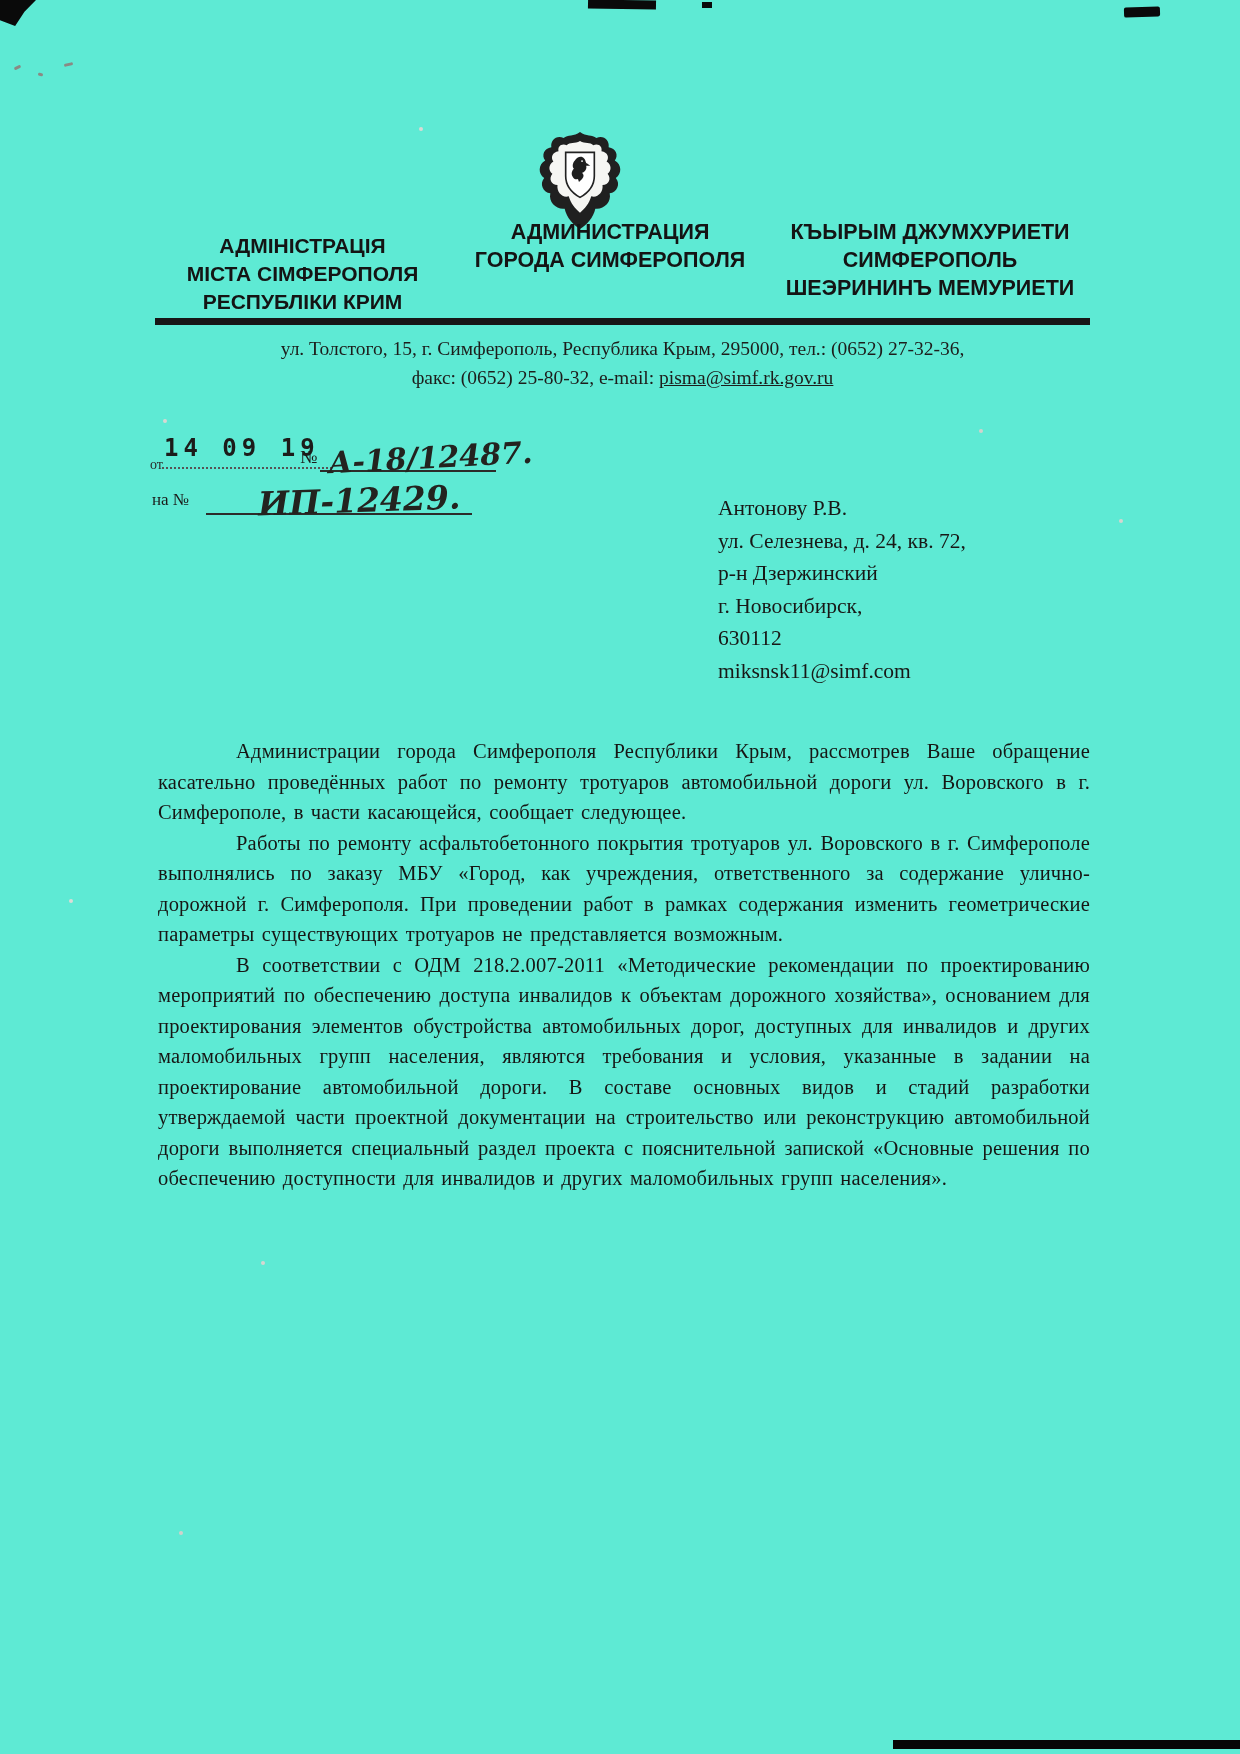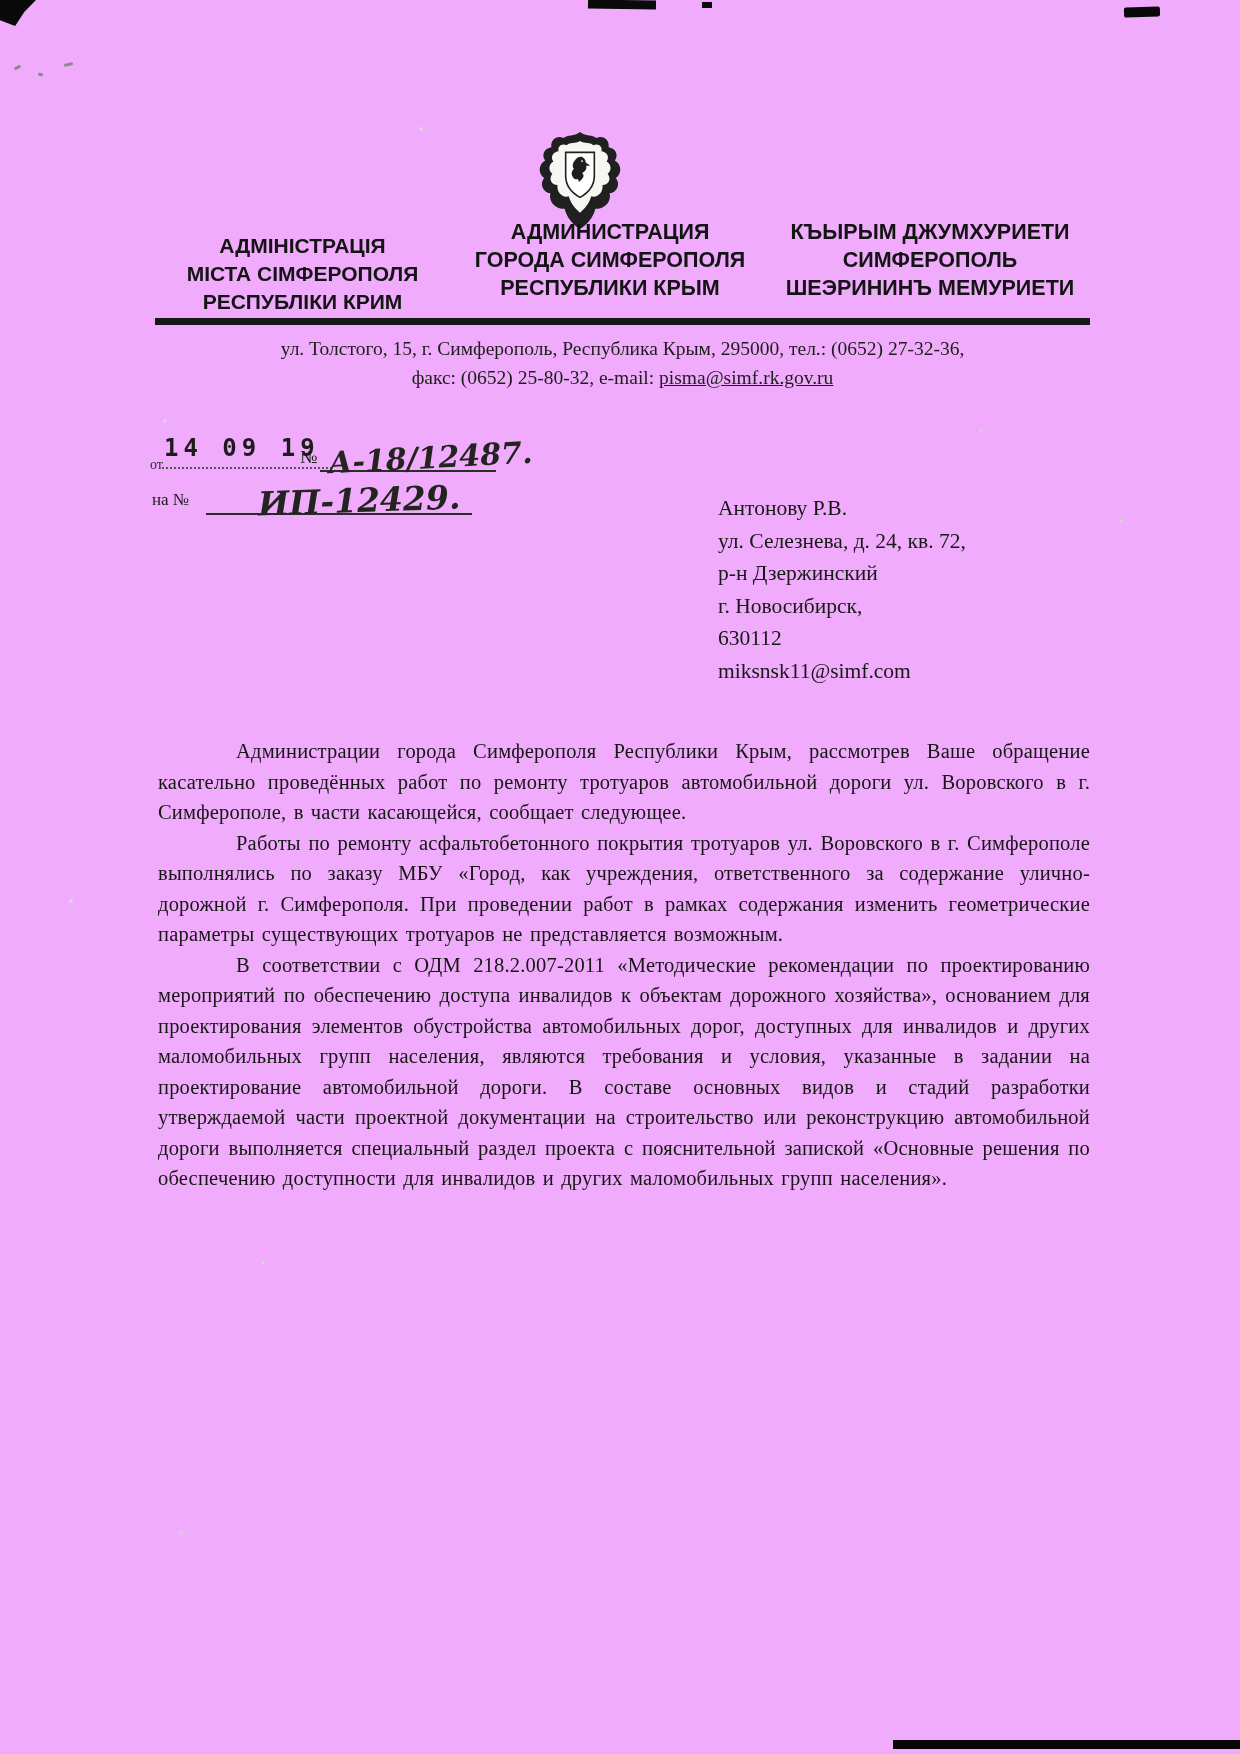--- a/index.html
+++ b/index.html
@@ -1,21 +1,21 @@
 <!DOCTYPE html>
 <html><head>
 <meta charset="utf-8">
 <style>
   html,body{margin:0;padding:0;}
   body{
     width:1240px;height:1754px;position:relative;overflow:hidden;
     background:#fbfbf8;color:#1b1b19;
     font-family:"Liberation Serif", serif;
   }
-  .page{position:absolute;inset:0;background:#f0abfc;}
+  .page{position:absolute;inset:0;background:#5eead4;}
 
   
   .artifact{position:absolute;background:#0a0a0a;}
   .artifact-tl{left:0;top:0;width:36px;height:26px;clip-path:polygon(0 0,100% 0,68% 45%,42% 100%,0 78%);}
   .artifact-tc{left:588px;top:0;width:68px;height:9px;transform:rotate(1deg);}
   .artifact-tc2{left:702px;top:2px;width:10px;height:6px;}
   .artifact-tr{left:1124px;top:7px;width:36px;height:10px;transform:rotate(-2deg);border-radius:2px;}
   .artifact-bottom{left:893px;top:1740px;width:347px;height:9px;background:#060606;}
   .scribble{position:absolute;background:#8a8a84;border-radius:2px;height:3px;}
   .scribble1{left:14px;top:66px;width:7px;transform:rotate(-25deg);}
@@ -89,21 +89,20 @@
 
   <div class="orgs">
     <div class="org org-left">
       <div>АДМІНІСТРАЦІЯ</div>
       <div>МІСТА СІМФЕРОПОЛЯ</div>
       <div>РЕСПУБЛІКИ КРИМ</div>
     </div>
     <div class="org org-center">
       <div>АДМИНИСТРАЦИЯ</div>
       <div>ГОРОДА СИМФЕРОПОЛЯ</div>
-      <div>РЕСПУБЛИКИ КРЫМ</div>
     </div>
     <div class="org org-right">
       <div>КЪЫРЫМ ДЖУМХУРИЕТИ</div>
       <div>СИМФЕРОПОЛЬ</div>
       <div>ШЕЭРИНИНЪ МЕМУРИЕТИ</div>
     </div>
   </div>
 
   <div class="rule"></div>
 

